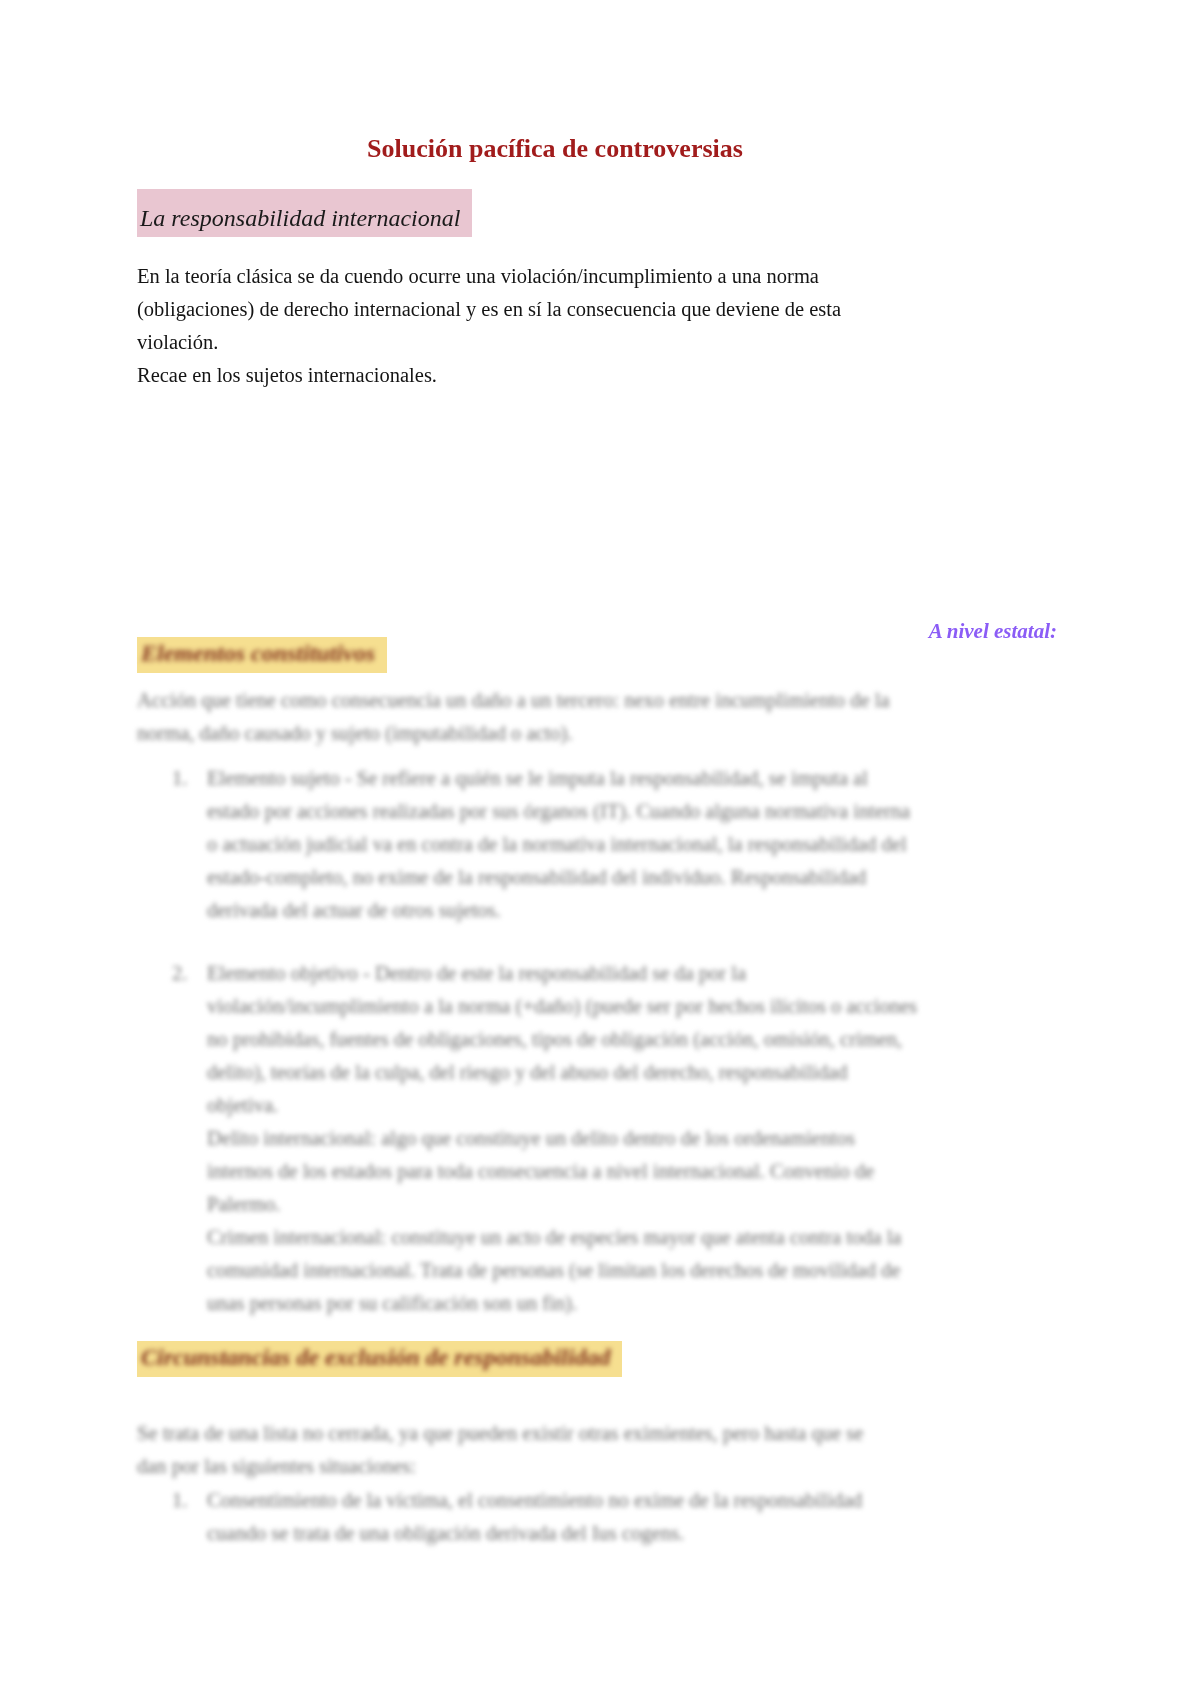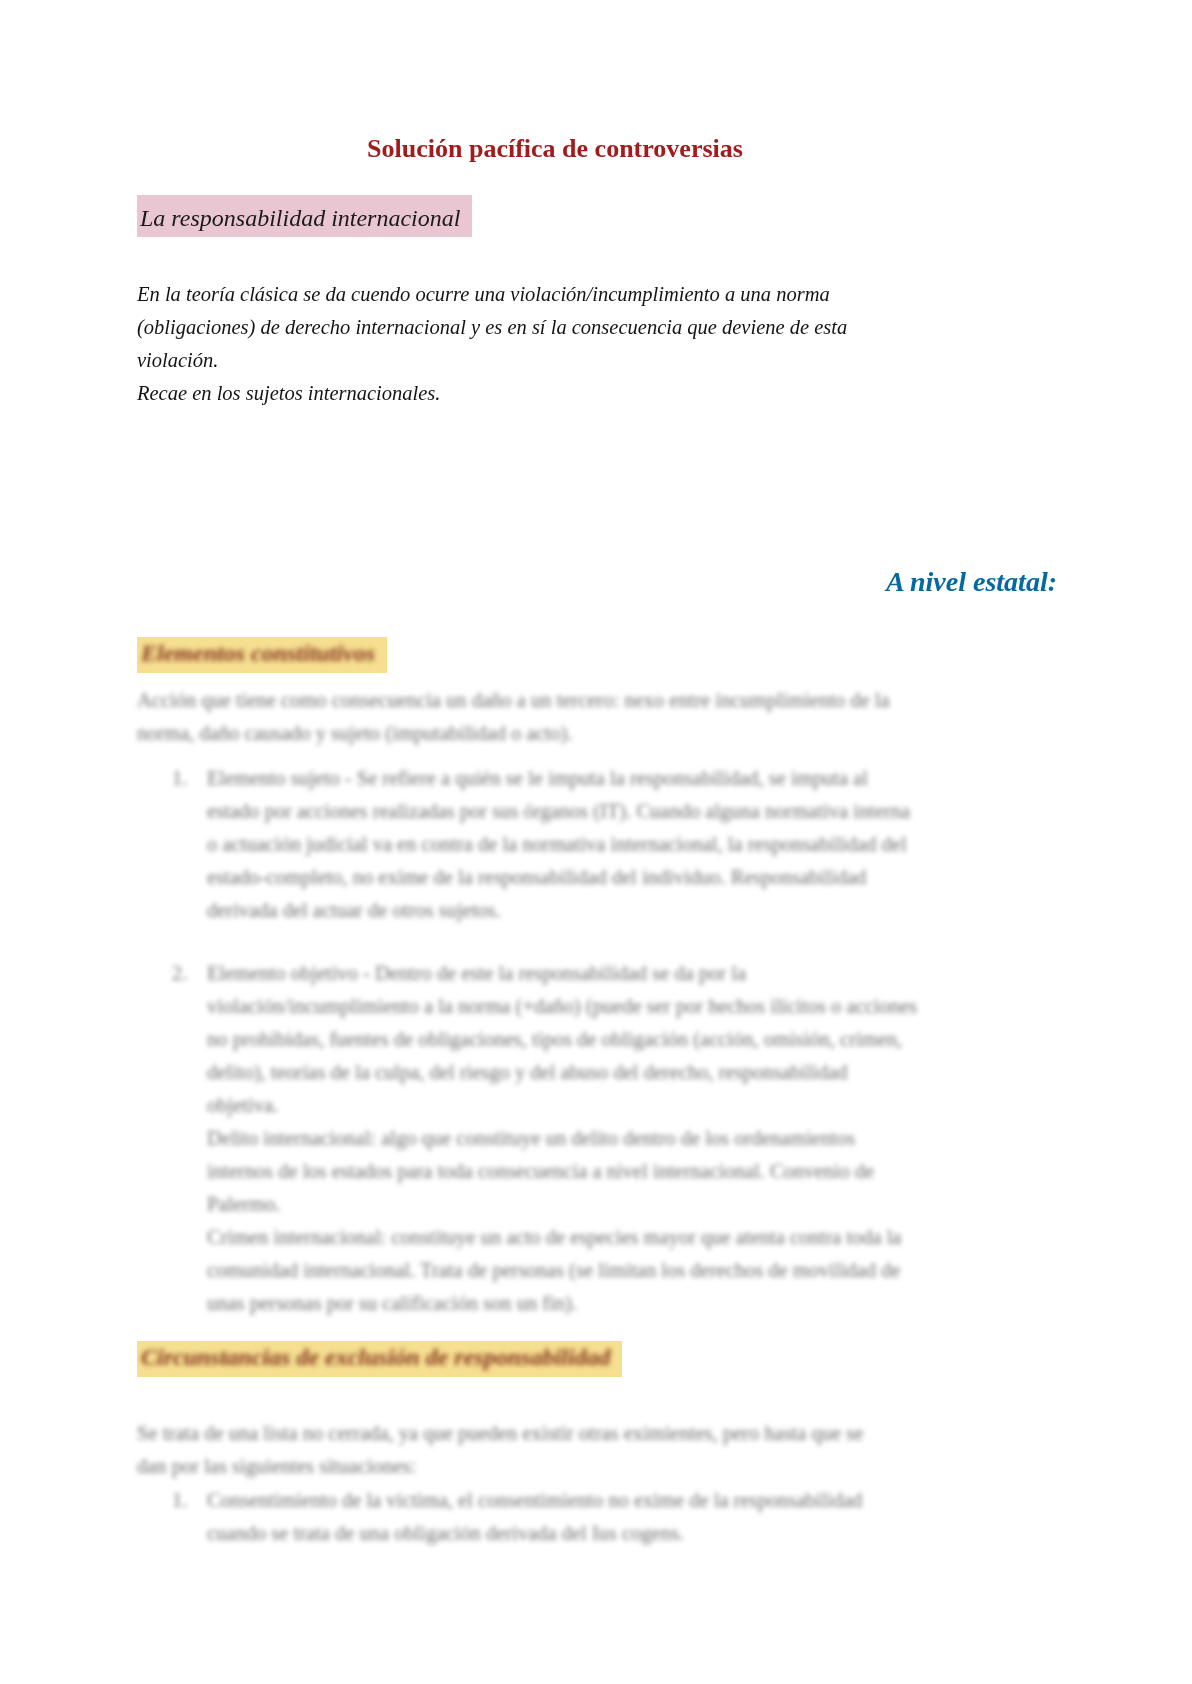--- a/index.html
+++ b/index.html
@@ -14,35 +14,35 @@
   }
   .title{
     position:absolute;top:134px;left:0;width:1110px;
     text-align:center;margin:0;
     font-size:26px;font-weight:bold;color:#a11c1c;
   }
   .subtitle-wrap{position:absolute;top:205px;left:137px;}
   .hl-pink{
     background:#e9c6d1;
     font-style:italic;font-size:24px;color:#1a1a1a;
-    padding:10px 12px 6px 3px;
+    padding:16px 12px 6px 3px;
   }
   .body{
     position:absolute;left:137px;width:900px;margin:0;
     font-size:20.5px;line-height:33px;
     white-space:pre-line;
   }
-  .p-teoria{top:278px;font-style:italic;}
+  .p-teoria{top:260px;}
   .p-contramedida{top:409px;}
   .p-juzgado{top:493px;}
   .a-nivel{
-    position:absolute;top:566px;left:137px;width:920px;
+    position:absolute;top:619px;left:137px;width:920px;
     text-align:right;
-    font-size:28px;font-weight:bold;font-style:italic;
-    color:#0369a1;
+    font-size:21px;font-weight:bold;font-style:italic;
+    color:#8b5cf6;
   }
   .hl-yellow{
     background:#f6df90;
     display:inline-block;
     padding:3px 12px 6px 4px;
   }
   .h-elementos{position:absolute;top:637px;left:137px;}
   .h-circunstancias{position:absolute;top:1341px;left:137px;}
   .blurtext{
     display:inline-block;

